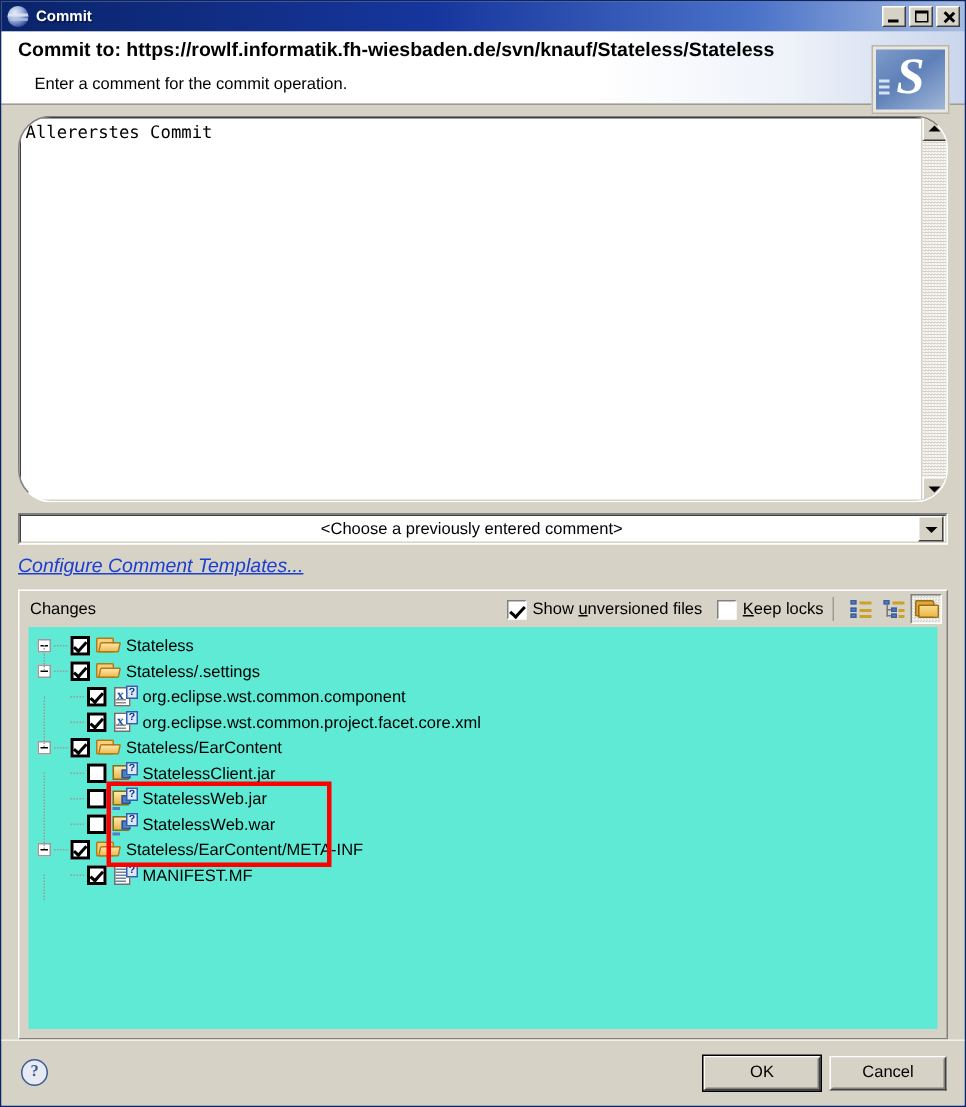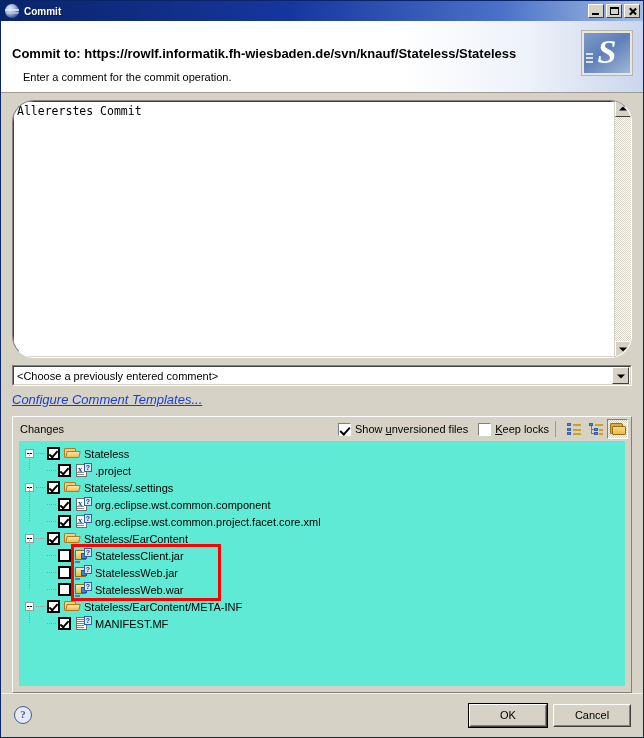--- a/index.html
+++ b/index.html
@@ -103,23 +103,23 @@
     left: 7px; top: 2px; width: 1.6px; height: 9px; background: #000;
   }
   .btn-close .g1 { transform: rotate(45deg); }
   .btn-close .g2 { transform: rotate(-45deg); }
 
   
   #header {
     flex: 0 0 auto;
     background: linear-gradient(to right, #ffffff 0%, #ffffff 62%, #eef2f9 82%, #c9d6ec 100%);
     border-bottom: 1px solid #9e9b93;
-    padding: 25px 10px 6px 11px;
-    box-sizing: border-box;
-    height: 72px;
+    padding: 4px 10px 6px 11px;
+    box-sizing: border-box;
+    height: 49px;
     position: relative;
   }
   #header-title {
     font-size: 13px;
     font-weight: bold;
     color: #000;
     white-space: nowrap;
   }
   #header-sub {
     font-size: 11px;
@@ -239,20 +239,21 @@
   .sb-dn .arr { transform: translate(-50%,-40%); border-top: 4px solid #000; }
   .sb-track { flex: 1 1 auto; }
 
   
   #combo-row { margin-top: 7px; flex: 0 0 auto; }
   #combo {
     height: 21px;
     background: #fff;
     display: flex;
     align-items: center;
+    text-align: center;
   }
   #combo-value {
     flex: 1 1 auto;
     padding-left: 4px;
     font-size: 11px;
     color: #000;
     white-space: nowrap;
     overflow: hidden;
   }
   #combo-btn {
@@ -729,32 +730,20 @@
               <span class="expander"></span>
               <span class="dotline" style="width: 9px;"></span>
               <span class="tchk checked"></span>
               <span class="ticon ic-folder">
                 <span class="fb"></span>
                 <span class="ff"></span>
               </span>
               <span class="tlabel">Stateless</span>
             </div>
             <div class="trow">
-              <span class="indent" style="width: 28px;"></span>
-              <span class="dotline" style="width: 9px;"></span>
-              <span class="tchk checked"></span>
-              <span class="ticon ic-doc">
-                <span class="pg"></span>
-                <span class="ln a"></span>
-                <span class="ln b"></span>
-                <span class="badge-q">?</span>
-              </span>
-              <span class="tlabel">.project</span>
-            </div>
-            <div class="trow">
               <span class="indent" style="width: 6px;"></span>
               <span class="expander"></span>
               <span class="dotline" style="width: 9px;"></span>
               <span class="tchk checked"></span>
               <span class="ticon ic-folder">
                 <span class="fb"></span>
                 <span class="ff"></span>
               </span>
               <span class="tlabel">Stateless/.settings</span>
             </div>

